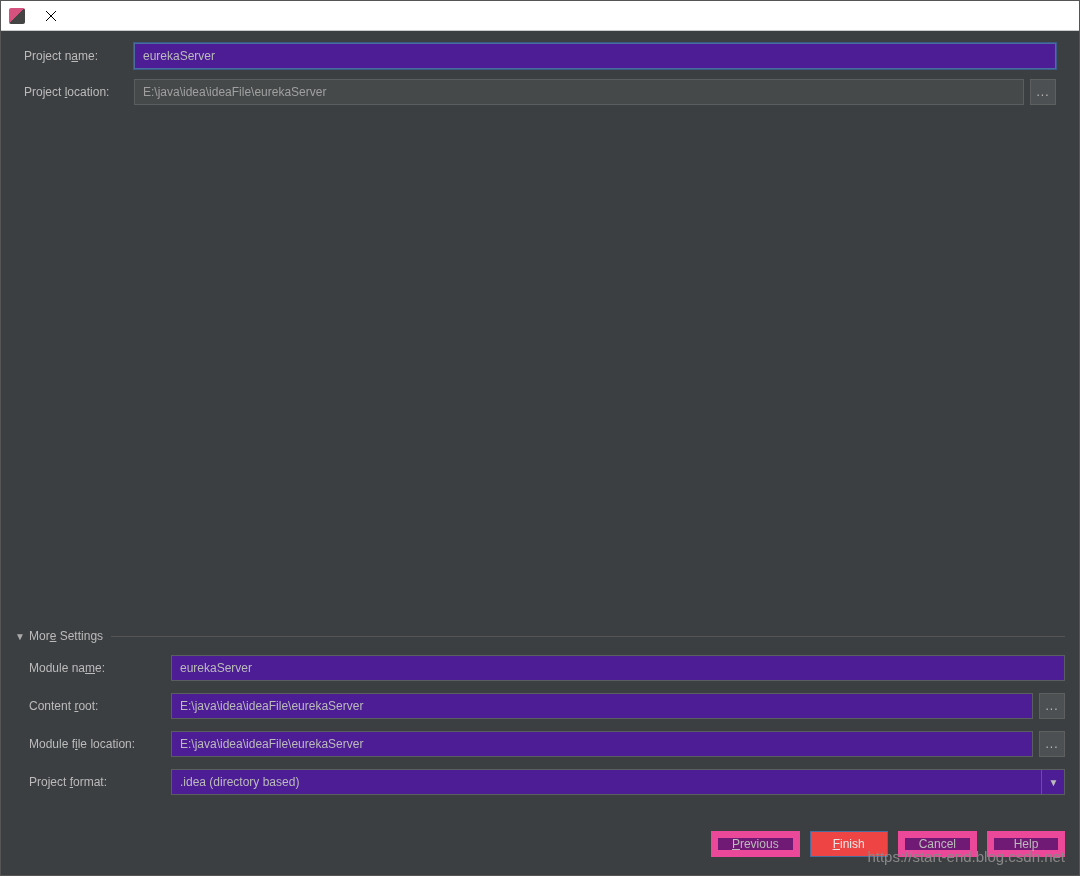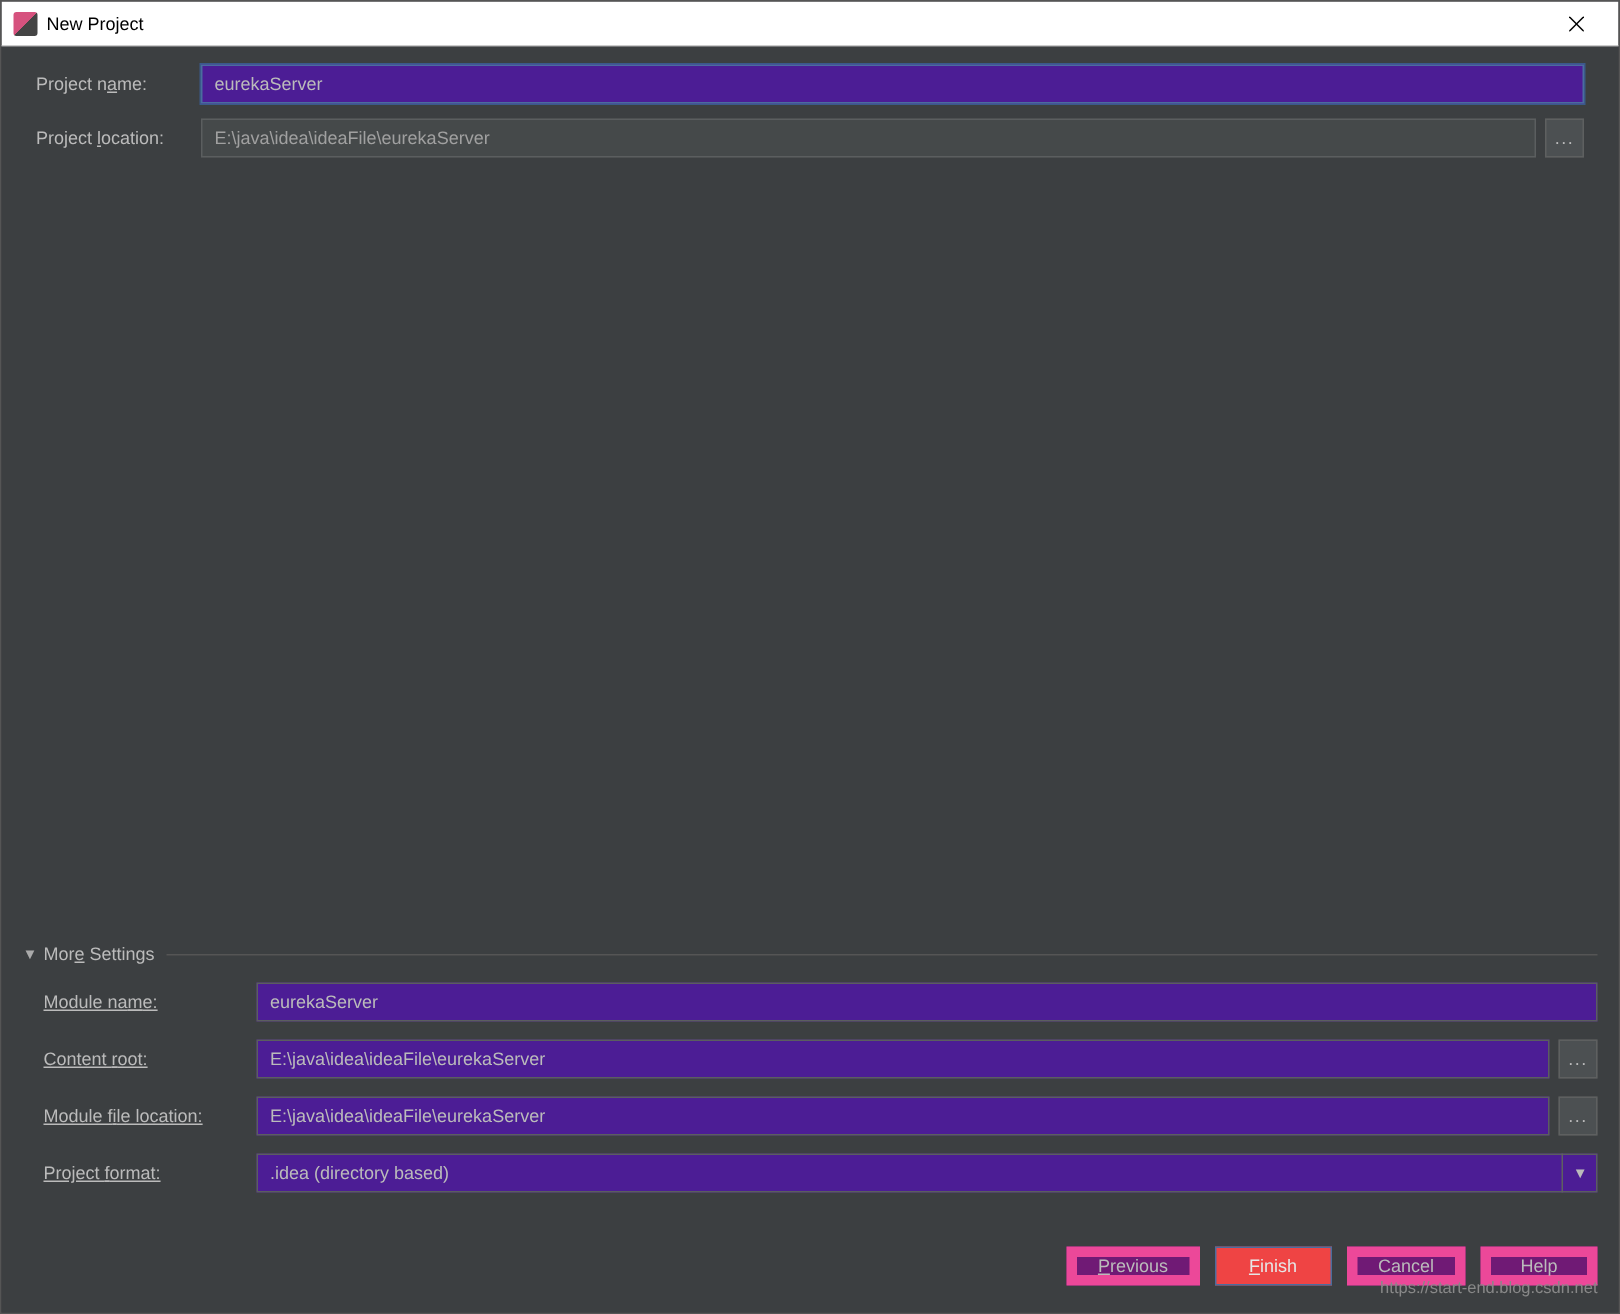--- a/index.html
+++ b/index.html
@@ -96,21 +96,21 @@
 .more-settings-header .hr {
   flex: 1;
   height: 1px;
   background: #555;
   margin-left: 8px;
 }
 .more-settings-body {
   padding: 8px 14px 8px 28px;
 }
 .more-settings-body .form-row { margin-bottom: 12px; }
-.more-settings-body .form-label { width: 142px; text-decoration: underline; }
+.more-settings-body .form-label { width: 142px; }
 .select-wrap {
   flex: 1;
   position: relative;
 }
 .select-wrap .text-input { width: 100%; }
 .select-arrow {
   position: absolute; right: 0; top: 0;
   width: 24px; height: 26px;
   display: flex; align-items: center; justify-content: center;
   color: #bbb; font-size: 10px;
@@ -160,30 +160,29 @@
   position: absolute;
   background: #888;
   border-radius: 50%;
 }
 .watermark .wechat::before { width: 14px; height: 12px; left: 4px; top: 7px; }
 .watermark .wechat::after { width: 11px; height: 10px; left: 14px; top: 13px; }
 .watermark-url {
   position: absolute;
   right: 14px; bottom: 10px;
   color: #888;
-  font-size: 11px;
+  font-size: 15px;
   pointer-events: none;
 }
 </style>
 </head>
 <body>
 
 <div class="titlebar">
   <div class="titlebar-icon"></div>
-  <div class="titlebar-title">New Project</div>
   <div class="titlebar-close">
     <svg width="10" height="10" viewBox="0 0 10 10">
         <line x1="0" y1="0" x2="10" y2="10" stroke="#000" stroke-width="1"></line>
         <line x1="10" y1="0" x2="0" y2="10" stroke="#000" stroke-width="1"></line>
       </svg>
   </div>
 </div>
 
 <div class="content">
 

